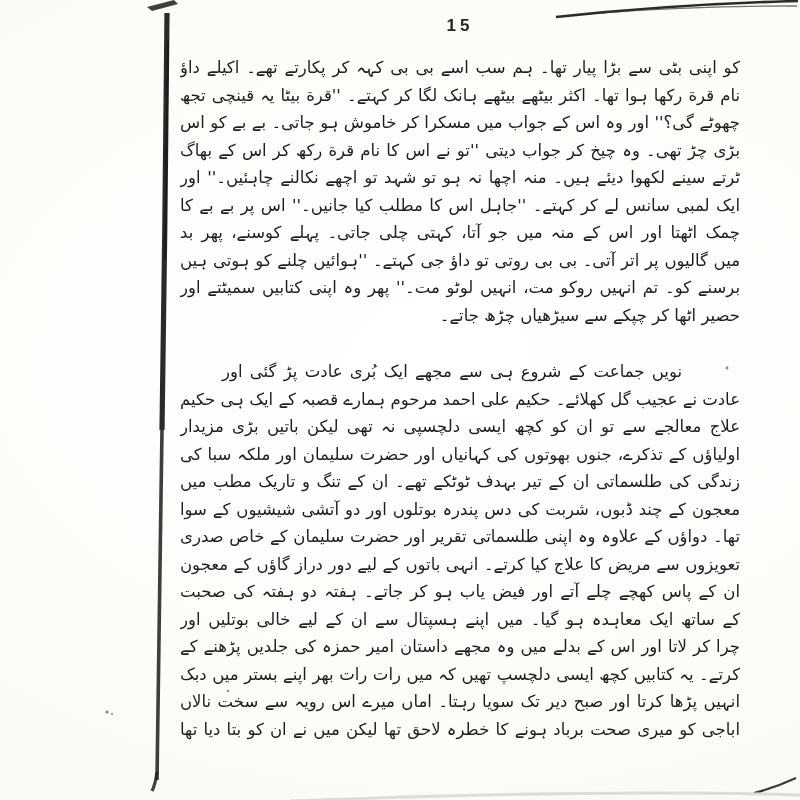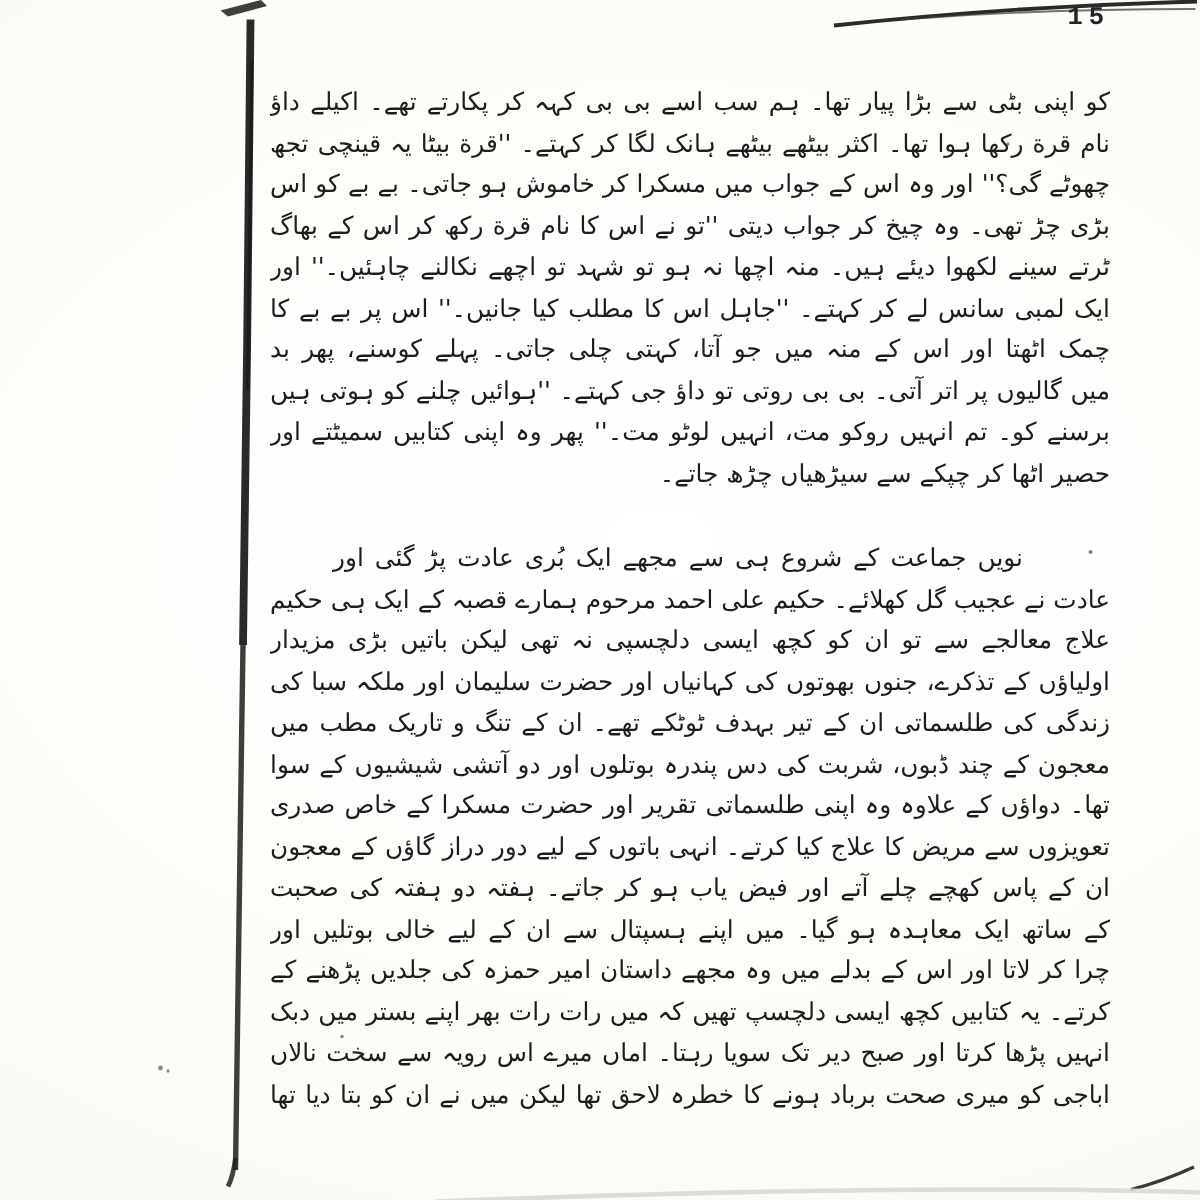--- a/index.html
+++ b/index.html
@@ -23,25 +23,25 @@
   .artifacts {
     position: absolute;
     left: 0;
     top: 0;
     width: 800px;
     height: 800px;
     pointer-events: none;
   }
   .page-number {
     position: absolute;
-    top: 3px;
+    top: 16px;
     left: 180px;
     width: 560px;
-    text-align: right;
-    font-family: Liberation Mono, monospace;
+    text-align: center;
+    font-family: Liberation Sans, sans-serif;
     font-size: 17px;
     font-weight: 700;
     letter-spacing: 4px;
     color: #242424;
   }
   .text-block {
     position: absolute;
     top: 54px;
     left: 180px;
     width: 560px;
@@ -124,21 +124,21 @@
       <div class="line">برسنے کو۔ تم انہیں روکو مت، انہیں لوٹو مت۔'' پھر وہ اپنی کتابیں سمیٹتے اور اپنا محبوب</div>
       <div class="line short-last">حصیر اٹھا کر چپکے سے سیڑھیاں چڑھ جاتے۔</div>
     </div>
     <div class="para para-2">
       <div class="line indent-first">نویں جماعت کے شروع ہی سے مجھے ایک بُری عادت پڑ گئی اور اس بُری</div>
       <div class="line">عادت نے عجیب گل کھلائے۔ حکیم علی احمد مرحوم ہمارے قصبہ کے ایک ہی حکیم تھے۔</div>
       <div class="line">علاج معالجے سے تو ان کو کچھ ایسی دلچسپی نہ تھی لیکن باتیں بڑی مزیدار سناتے تھے۔</div>
       <div class="line">اولیاؤں کے تذکرے، جنوں بھوتوں کی کہانیاں اور حضرت سلیمان اور ملکہ سبا کی گھریلو</div>
       <div class="line">زندگی کی طلسماتی ان کے تیر بہدف ٹوٹکے تھے۔ ان کے تنگ و تاریک مطب میں</div>
       <div class="line">معجون کے چند ڈبوں، شربت کی دس پندرہ بوتلوں اور دو آتشی شیشیوں کے سوا اور کچھ نہ</div>
-      <div class="line">تھا۔ دواؤں کے علاوہ وہ اپنی طلسماتی تقریر اور حضرت مسکرا کے خاص صدری</div>
+      <div class="line">تھا۔ دواؤں کے علاوہ وہ اپنی طلسماتی تقریر اور حضرت سلیمان کے خاص صدری</div>
       <div class="line">تعویزوں سے مریض کا علاج کیا کرتے۔ انہی باتوں کے لیے دور دراز گاؤں کے معجون</div>
       <div class="line">ان کے پاس کھچے چلے آتے اور فیض یاب ہو کر جاتے۔ ہفتہ دو ہفتہ کی صحبت میں میرا ان</div>
       <div class="line">کے ساتھ ایک معاہدہ ہو گیا۔ میں اپنے ہسپتال سے ان کے لیے خالی بوتلیں اور شیشیاں</div>
       <div class="line">چرا کر لاتا اور اس کے بدلے میں وہ مجھے داستان امیر حمزہ کی جلدیں پڑھنے کے لیے دیا</div>
       <div class="line">کرتے۔ یہ کتابیں کچھ ایسی دلچسپ تھیں کہ میں رات رات بھر اپنے بستر میں دبک کر</div>
       <div class="line">انہیں پڑھا کرتا اور صبح دیر تک سویا رہتا۔ اماں میرے اس رویہ سے سخت نالاں تھیں۔</div>
       <div class="line">اباجی کو میری صحت برباد ہونے کا خطرہ لاحق تھا لیکن میں نے ان کو بتا دیا تھا کہ چاہے</div>
     </div>
   </div>
 

